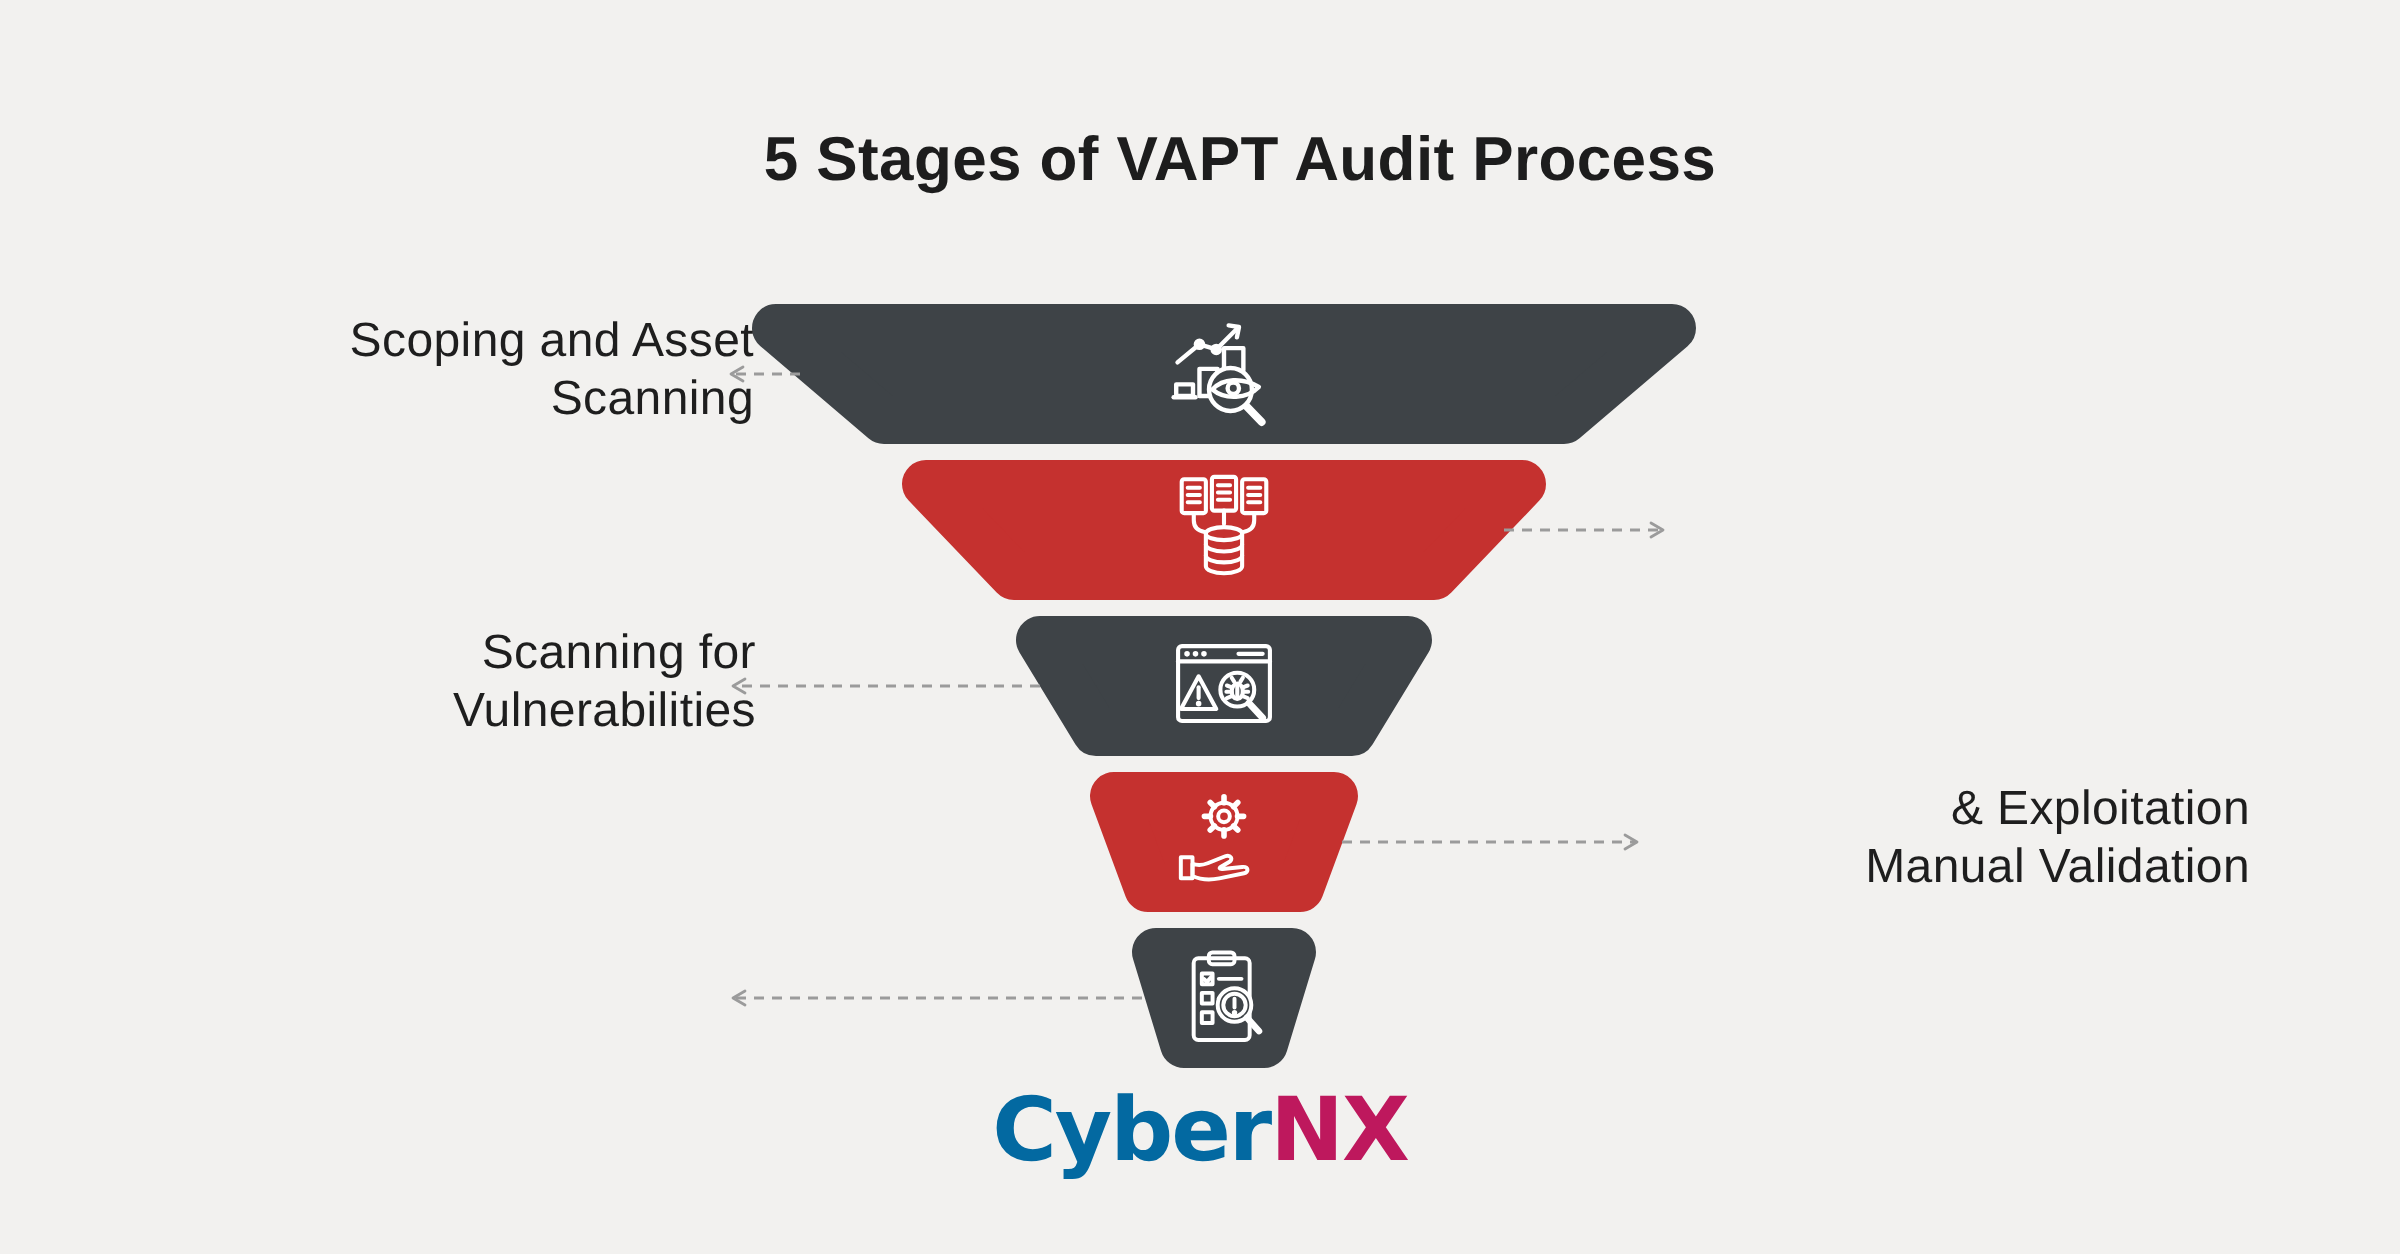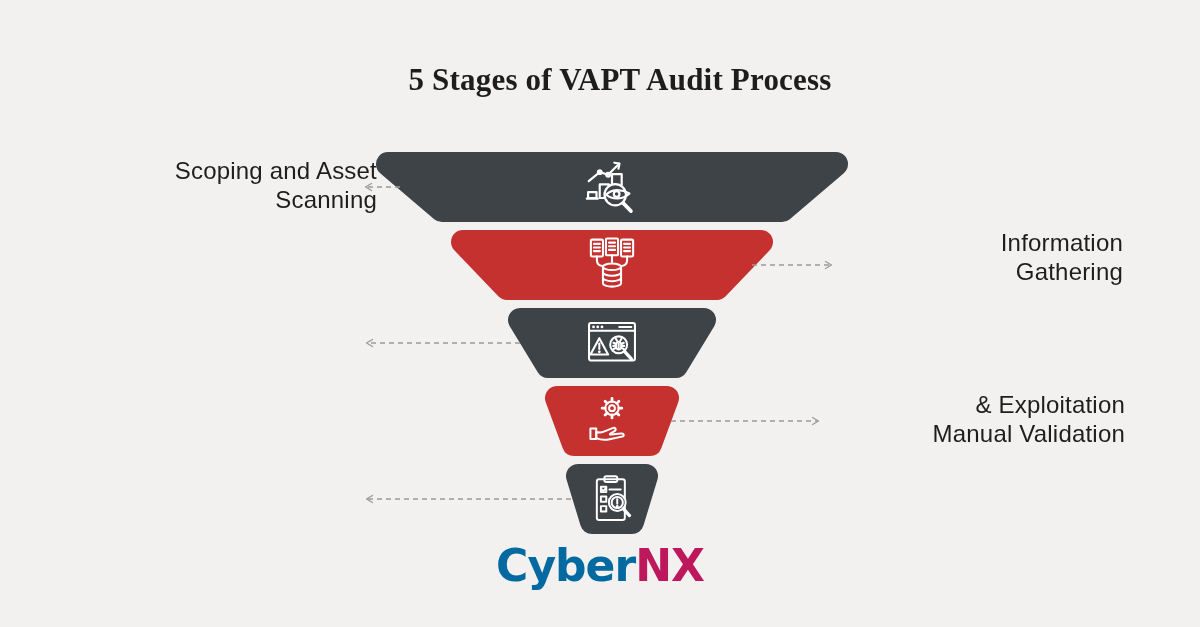--- a/index.html
+++ b/index.html
@@ -3,21 +3,21 @@
 <meta charset="utf-8">
 <style>
   html,body{margin:0;padding:0;}
   body{font-family:"Liberation Sans",sans-serif;}
   #canvas{
     position:relative;width:1200px;height:627px;overflow:hidden;
     background:#f2f1ef;
   }
   #page-title{
     position:absolute;left:0;right:0;top:62px;margin:0;
-    text-align:center;font-family:Liberation Serif, serif;
+    text-align:center;font-family:Liberation Sans, sans-serif;
     font-size:31px;font-weight:700;color:#1d1d1d;letter-spacing:.2px;padding-left:40px;
   }
   #funnel{position:absolute;left:0;top:0;}
   .stage-label{
     position:absolute;text-align:right;color:#1e1e1e;
     font-size:24px;line-height:29px;font-weight:500;letter-spacing:.2px;
   }
   .stage-label span{display:block;}
   #label-1{left:77px;top:156px;width:300px;}
   #label-2{left:823px;top:228px;width:300px;}
@@ -150,23 +150,23 @@
         <use href="#browser-bug-scan-icon" x="583" y="314" width="58" height="58"></use>
         <use href="#gear-hand-icon" x="584" y="393" width="56" height="56"></use>
         <use href="#clipboard-magnifier-icon" x="584" y="471" width="56" height="56"></use>
       </g>
   </svg>
 
   <div class="stage-label" id="label-1" style="color: rgb(30, 30, 30);">
     <span>Scoping and Asset</span>
     <span>Scanning</span>
   </div>
-  <div class="stage-label" id="label-2" style="color: rgb(30, 30, 30);">
-    <span>Information</span>
-    <span>Gathering</span>
+  <div class="stage-label" id="label-3" style="color: rgb(30, 30, 30);">
+    <span>Scanning for</span>
+    <span>Vulnerabilities</span>
   </div>
   <div class="stage-label" id="label-4" style="color: rgb(30, 30, 30);">
     <span>&amp; Exploitation</span>
     <span>Manual Validation</span>
   </div>
 
   <div id="logo">
     <span id="logo-part1" style="color: #0369a1;">Cyber</span><span id="logo-part2" style="color: #be185d;">NX</span>
   </div>
 

